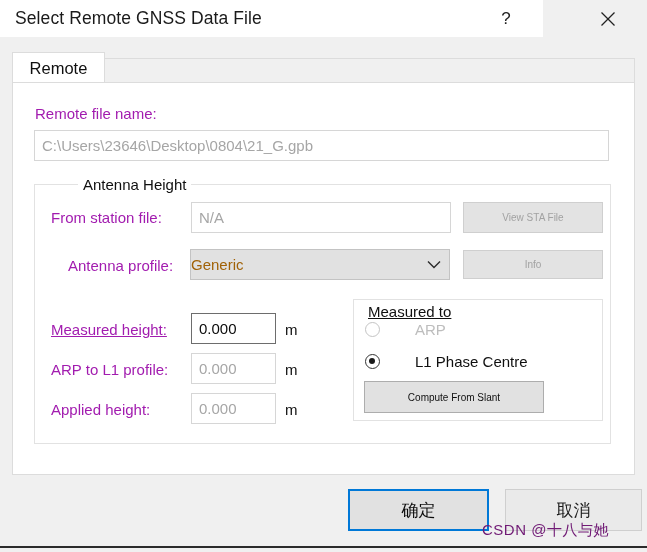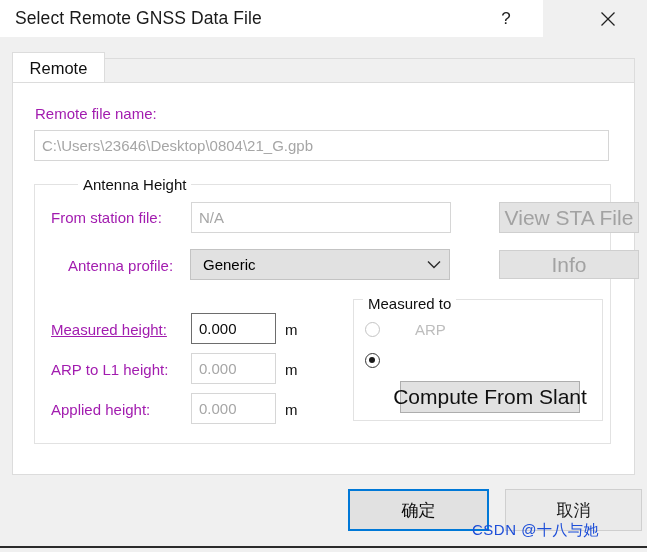--- a/index.html
+++ b/index.html
@@ -150,27 +150,26 @@
     padding: 0 5px;
     white-space: nowrap;
   }
 
   
   .button {
     position: absolute;
     box-sizing: border-box;
     background: #e1e1e1;
     border: 1px solid #adadad;
-    font-size: 21px;
+    font-size: 10px;
     color: #101010;
     display: flex;
     align-items: center;
     justify-content: center;
     white-space: nowrap;
-    margin-left: 36px;
   }
   .button.disabled {
     color: #a2a2a2;
     border-color: #cfcfcf;
     background: #e3e3e3;
   }
 
   
   #antenna-profile-combo {
     position: absolute;
@@ -179,22 +178,22 @@
     width: 260px;
     height: 31px;
     box-sizing: border-box;
     background: #e1e1e1;
     border: 1px solid #c3c3c3;
     display: flex;
     align-items: center;
   }
   #antenna-profile-combo .combo-value {
     font-size: 15px;
-    color: #000000;
-    padding-left: 12px;
+    color: #a16207;
+    padding-left: 0;
     flex: 1;
     white-space: nowrap;
   }
   #antenna-profile-combo .chevron {
     width: 30px;
     display: flex;
     align-items: center;
     justify-content: center;
   }
 
@@ -262,24 +261,24 @@
     width: 137px;
     height: 42px;
     border: 1px solid #cfcfcf;
     background: #eaeaea;
     color: #1b1b1b;
   }
 
   
   #watermark {
     position: absolute;
-    left: 472px;
+    left: 482px;
     top: 521px;
     font-size: 15px;
-    color: #1d4ed8;
+    color: #701a75;
     white-space: nowrap;
     letter-spacing: 0.5px;
   }
 
   
   #taskbar-strip {
     position: absolute;
     left: 0;
     top: 546px;
     width: 647px;
@@ -336,38 +335,39 @@
     <div class="textbox disabled" style="left:178px; top:119px; width:260px; height:31px;">N/A</div>
     <div class="button disabled" style="left:450px; top:119px; width:140px; height:31px;">View STA File</div>
 
     <div class="static-label" style="left:55px; top:174px;">Antenna profile:</div>
     <div class="button disabled" style="left:450px; top:167px; width:140px; height:29px;">Info</div>
 
     <div class="static-label" style="left:38px; top:238px;text-decoration:underline;">Measured height:</div>
     <div class="textbox focused" style="left:178px; top:230px; width:85px; height:31px;">0.000</div>
     <div class="unit" style="left:272px; top:238px;">m</div>
 
-    <div class="static-label" style="left:38px; top:278px;">ARP to L1 height:</div>
+    <div class="static-label" style="left:38px; top:278px;">ARP to L1 profile:</div>
     <div class="textbox disabled" style="left:178px; top:270px; width:85px; height:31px;">0.000</div>
     <div class="unit" style="left:272px; top:278px;">m</div>
 
     <div class="static-label" style="left:38px; top:318px;">Applied height:</div>
     <div class="textbox disabled" style="left:178px; top:310px; width:85px; height:31px;">0.000</div>
     <div class="unit" style="left:272px; top:318px;">m</div>
 
     <div class="groupbox" style="left:340px; top:216px; width:250px; height:122px;"></div>
-    <div class="group-caption" style="left:350px; top:212px;">Measured to</div>
+    <div class="group-caption" style="left:350px; top:220px;text-decoration:underline;">Measured to</div>
 
     <div class="radio-row" style="left:352px; top:238px;">
       <span class="radio-mark off-disabled"></span>
       <span class="radio-label disabled">ARP</span>
     </div>
 
     <div class="radio-row" style="left:352px; top:270px;">
       <span class="radio-mark on"></span>
+      <span class="radio-label">L1 Phase Centre</span>
     </div>
 
     <div class="button" style="left:351px; top:298px; width:180px; height:32px;">Compute From Slant</div>
 
   </div>
 
   <div id="antenna-profile-combo">
     <span class="combo-value">Generic</span>
     <span class="chevron">
       <svg width="14" height="9" viewBox="0 0 14 9">

